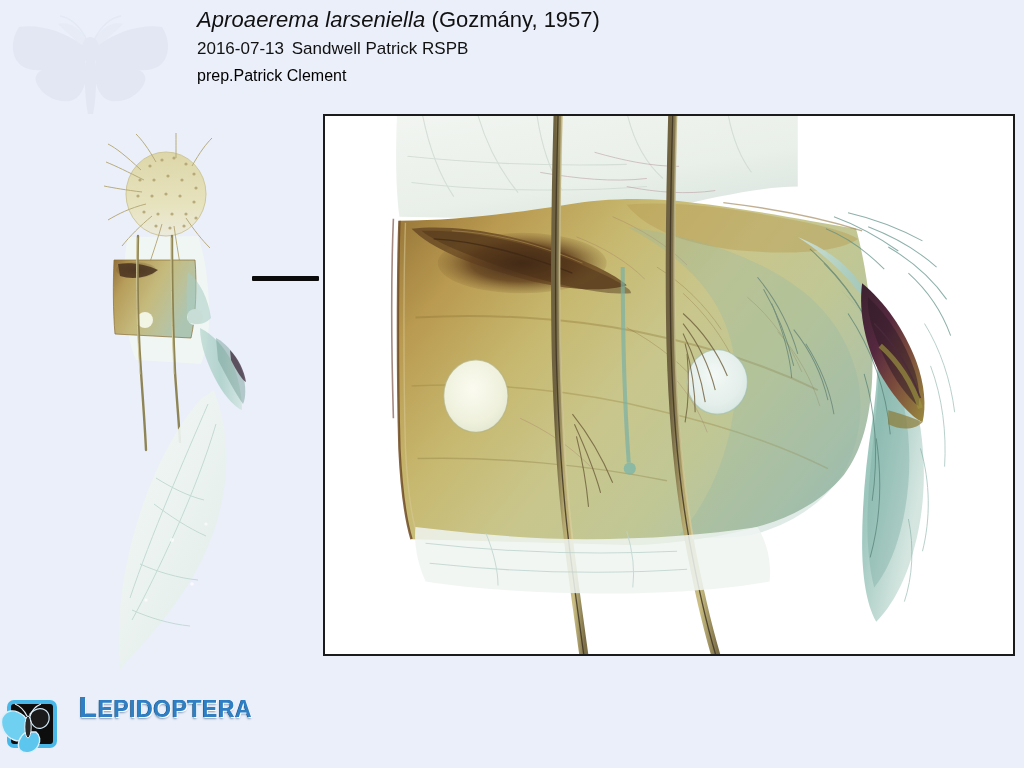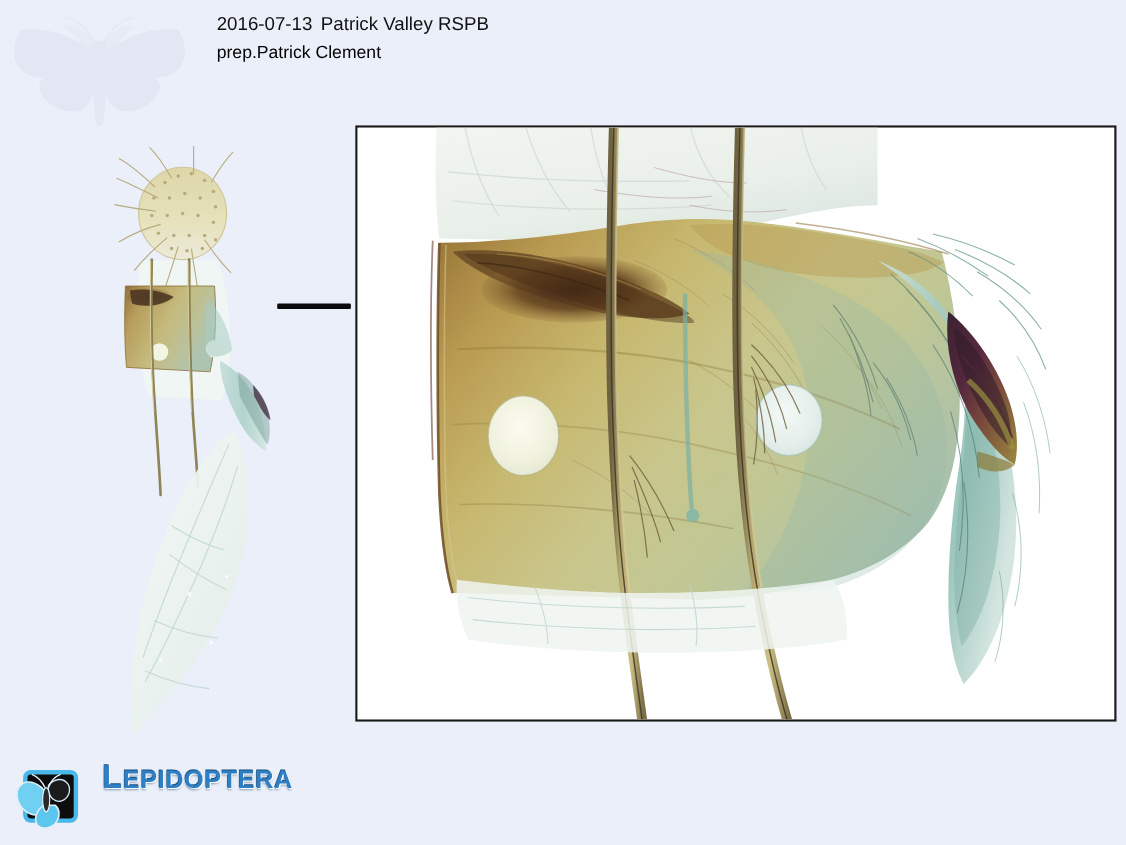--- a/index.html
+++ b/index.html
@@ -48,21 +48,21 @@
 
   
   .photo-frame{
     position:absolute;left:323px;top:114px;width:688px;height:538px;
     border:2px solid #1b1b1b;background:#ffffff;overflow:hidden;
   }
   .photo-frame svg{display:block;width:100%;height:100%;}
 
   
   .logo{
-    position:absolute;left:14px;top:694px;width:260px;height:68px;
+    position:absolute;left:0;top:694px;width:260px;height:68px;
   }
   .logo-badge{
     position:absolute;left:0;top:2px;width:62px;height:60px;
   }
   .logo-text{
     position:absolute;left:68px;top:-2px;width:195px;text-align:center;
   }
   .logo-word{
     font-weight:bold;color:#2f7fc4;line-height:1;
     text-shadow:
@@ -93,23 +93,27 @@
         <path d="M78 52 C76 72 77 92 80 106 L85 106 C88 92 89 72 87 52 Z"></path>
       </g>
       <g stroke="#e2e7f3" stroke-width="1.6" fill="none" opacity=".75">
         <path d="M79 32 C72 18 63 10 52 8"></path>
         <path d="M86 32 C93 18 102 10 113 8"></path>
       </g>
     </svg>
   </div>
 
   <div class="header">
+    <div class="sci-line">
+      <span class="sci-name">Aproaerema larseniella</span>
+      <span class="sci-auth">(Gozmány, 1957)</span>
+    </div>
     <div class="coll-line">
       <span class="coll-date">2016-07-13</span>
-      <span>Patrick Valley RSPB</span>
+      <span>Sandwell Patrick RSPB</span>
     </div>
     <div class="meta">
       <div class="meta-row">
         <span class="meta-key">prep.</span><span>Patrick Clement</span>
       </div>
     </div>
   </div>
 
   <div class="thumb">
     <svg viewBox="0 0 185 565" xmlns="http://www.w3.org/2000/svg">

